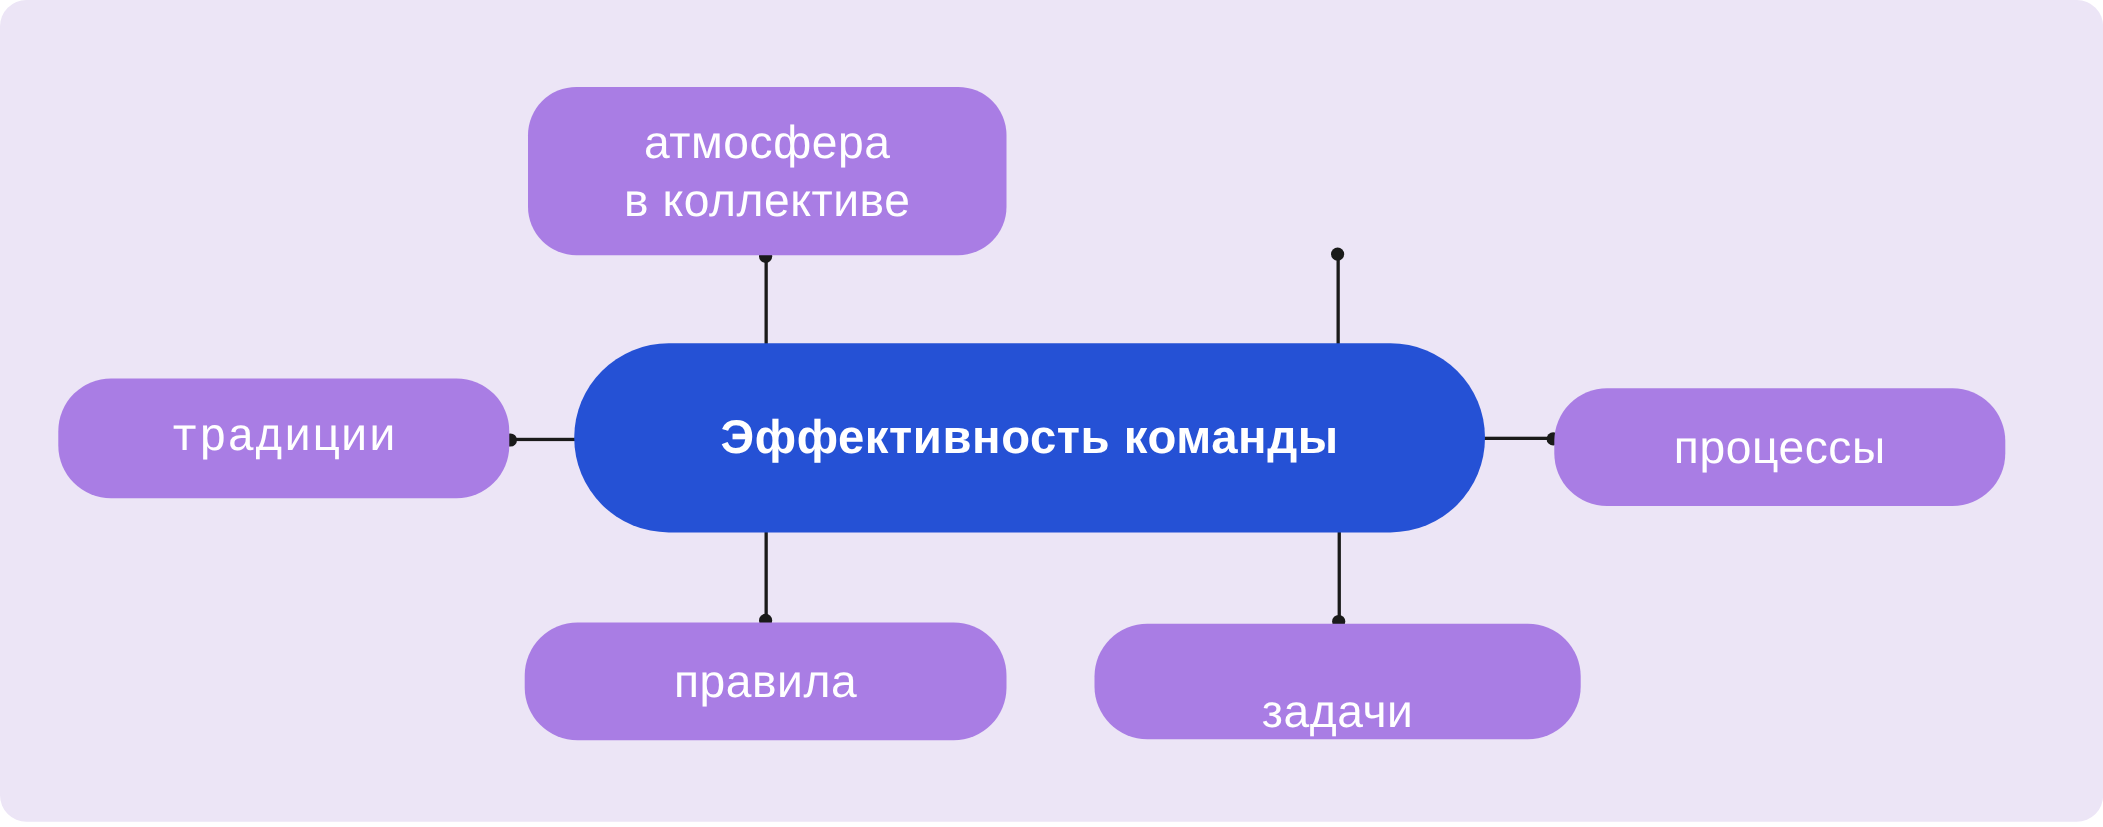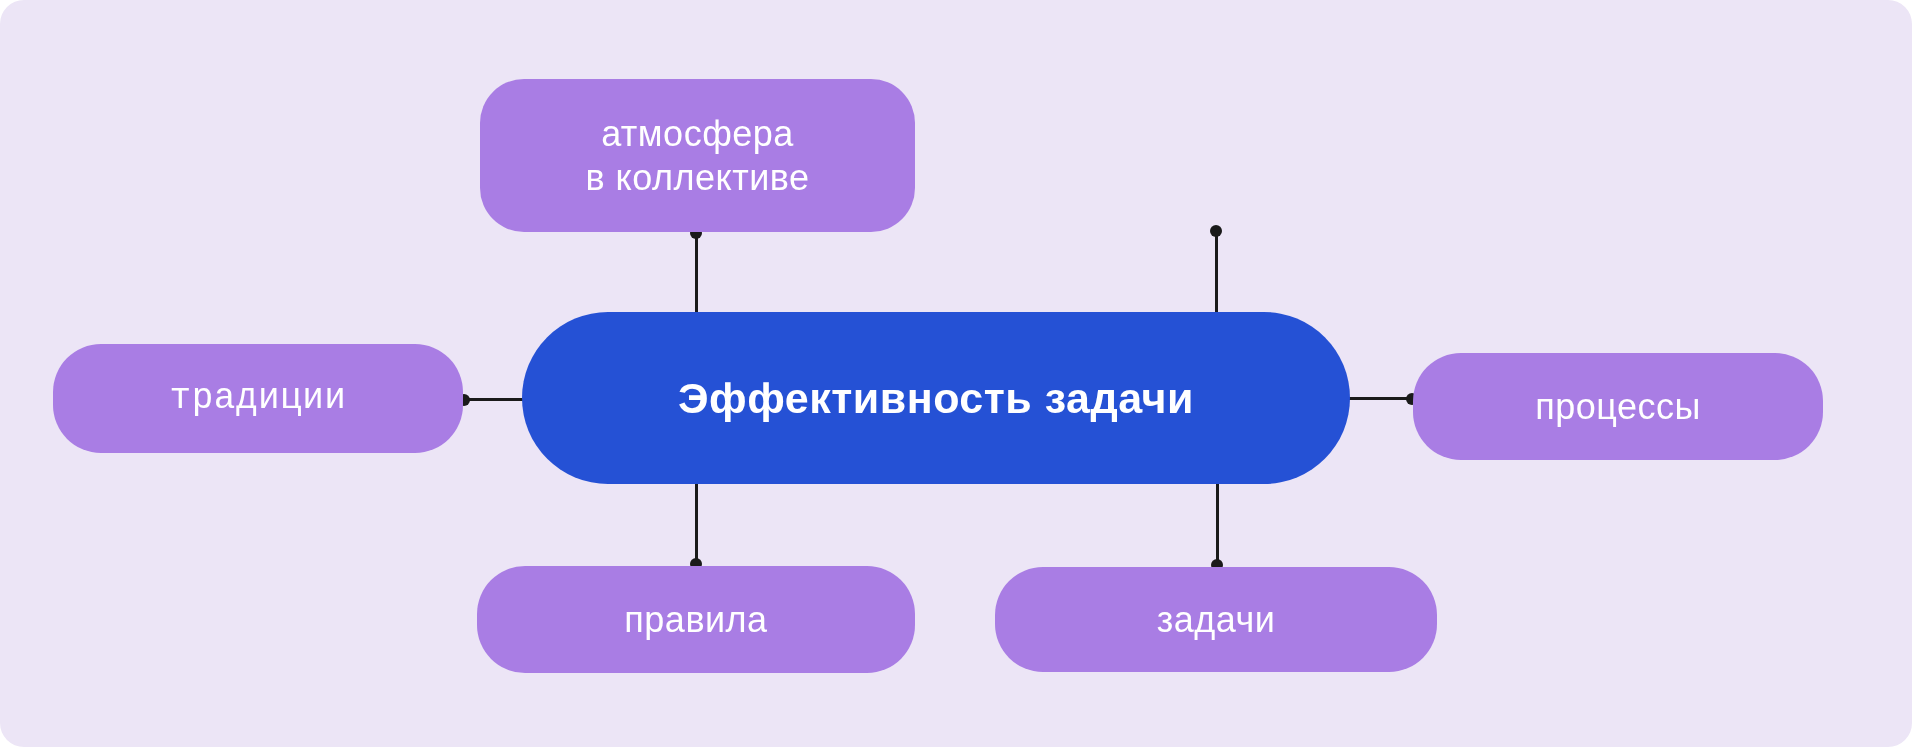--- a/index.html
+++ b/index.html
@@ -32,21 +32,21 @@
   .node {
     position: absolute;
     background: var(--node_fill, #a97de4);
     border-radius: 44px;
     display: flex;
     align-items: center;
     justify-content: center;
   }
   .node .label {
     color: var(--text, #ffffff);
-    font-size: 36px;
+    font-size: 42px;
     font-weight: 500;
     line-height: 1.22;
     letter-spacing: 0.5px;
     text-align: center;
     white-space: pre-line;
   }
   .node.center {
     background: var(--center_fill, #2551d5);
     border-radius: 86px;
   }
@@ -55,21 +55,21 @@
     font-weight: 700;
     letter-spacing: 0.5px;
     white-space: nowrap;
   }
   
   .node.top-left     { left: 480px;  top: 79px;  width: 435px; height: 153px; }
   .node.top-right    { left: 997px;  top: 80px;  width: 442px; height: 152px; }
   .node.left         { left: 53px;   top: 344px; width: 410px; height: 109px; border-radius: 48px; font-family: Liberation Mono, monospace; }
   .node.right        { left: 1413px; top: 353px; width: 410px; height: 107px; border-radius: 48px; }
   .node.bottom-left  { left: 477px;  top: 566px; width: 438px; height: 107px; border-radius: 48px; }
-  .node.bottom-right { left: 995px;  top: 567px; width: 442px; height: 105px; border-radius: 48px; }
+  .node.bottom-right { left: 995px;  top: 567px; width: 442px; height: 105px; border-radius: 48px; align-items: flex-end; }
   .node.center       { left: 522px;  top: 312px; width: 828px; height: 172px; }
   
   .line-top-left     { left: 695px;  top: 232px; height: 82px; }
   .line-top-right    { left: 1215px; top: 230px; height: 84px; }
   .line-left         { left: 463px;  top: 398px; width: 85px;  }
   .line-right        { left: 1332px; top: 397px; width: 82px;  }
   .line-bottom-left  { left: 695px;  top: 482px; height: 84px; }
   .line-bottom-right { left: 1216px; top: 482px; height: 85px; }
   .dot-top-left      { left: 690px;  top: 227px; }
   .dot-top-right     { left: 1210px; top: 225px; }
@@ -115,16 +115,16 @@
 
   <div class="node right">
     <span class="label">процессы</span>
   </div>
 
   <div class="node bottom-right">
     <span class="label">задачи</span>
   </div>
 
   <div class="node center">
-    <span class="label">Эффективность задачи</span>
+    <span class="label">Эффективность команды</span>
   </div>
 
 </div>
 
 </body></html>

